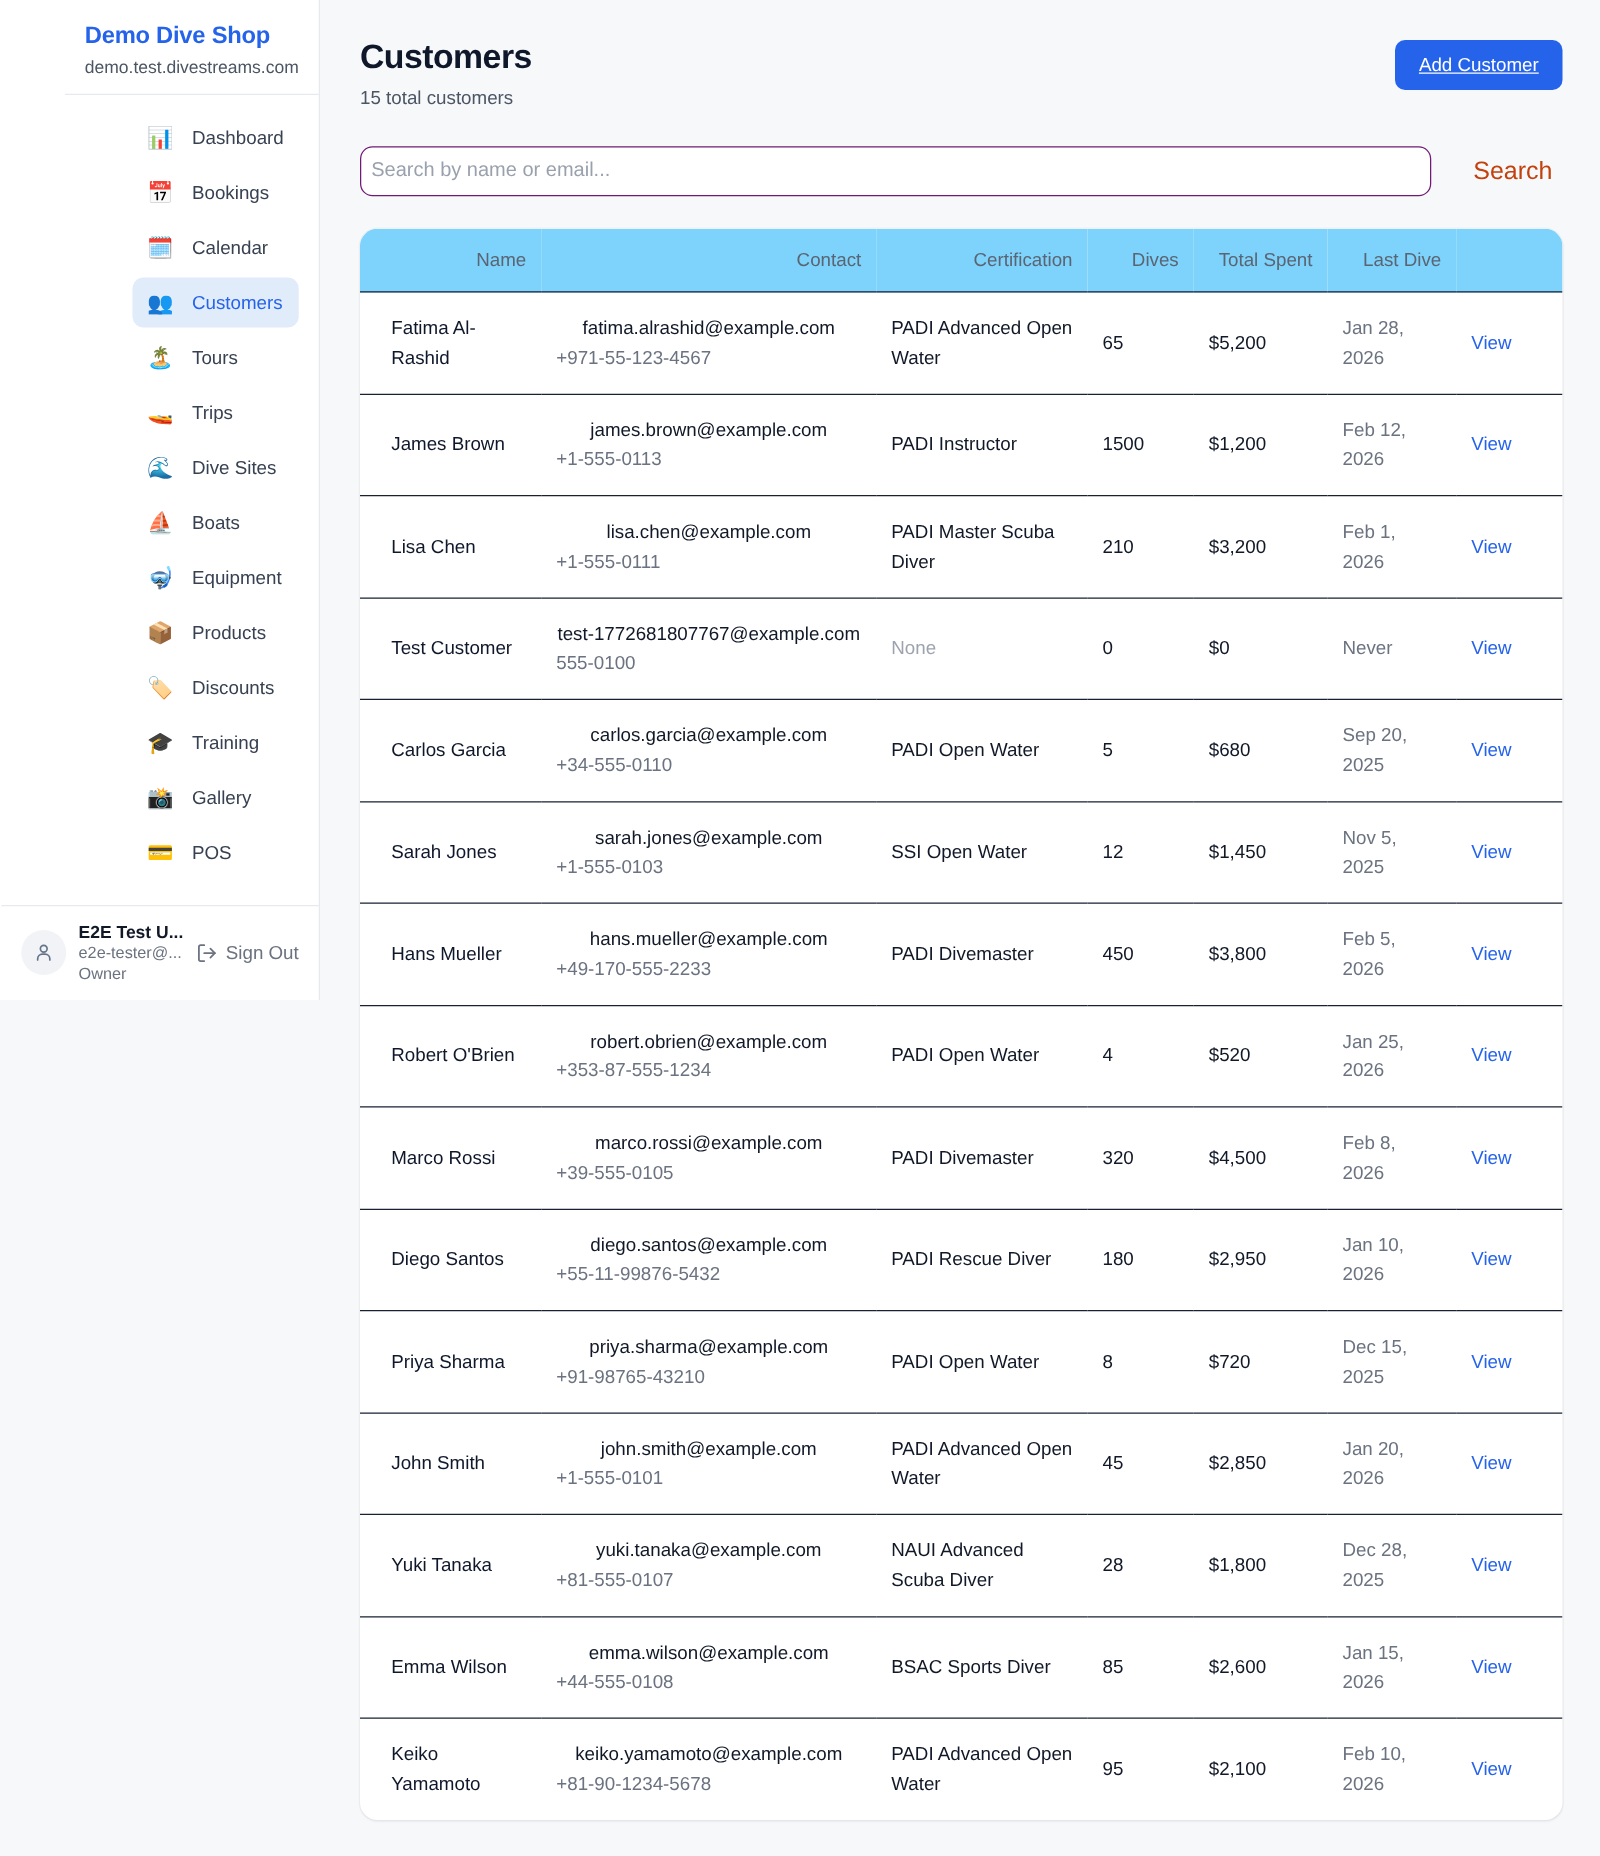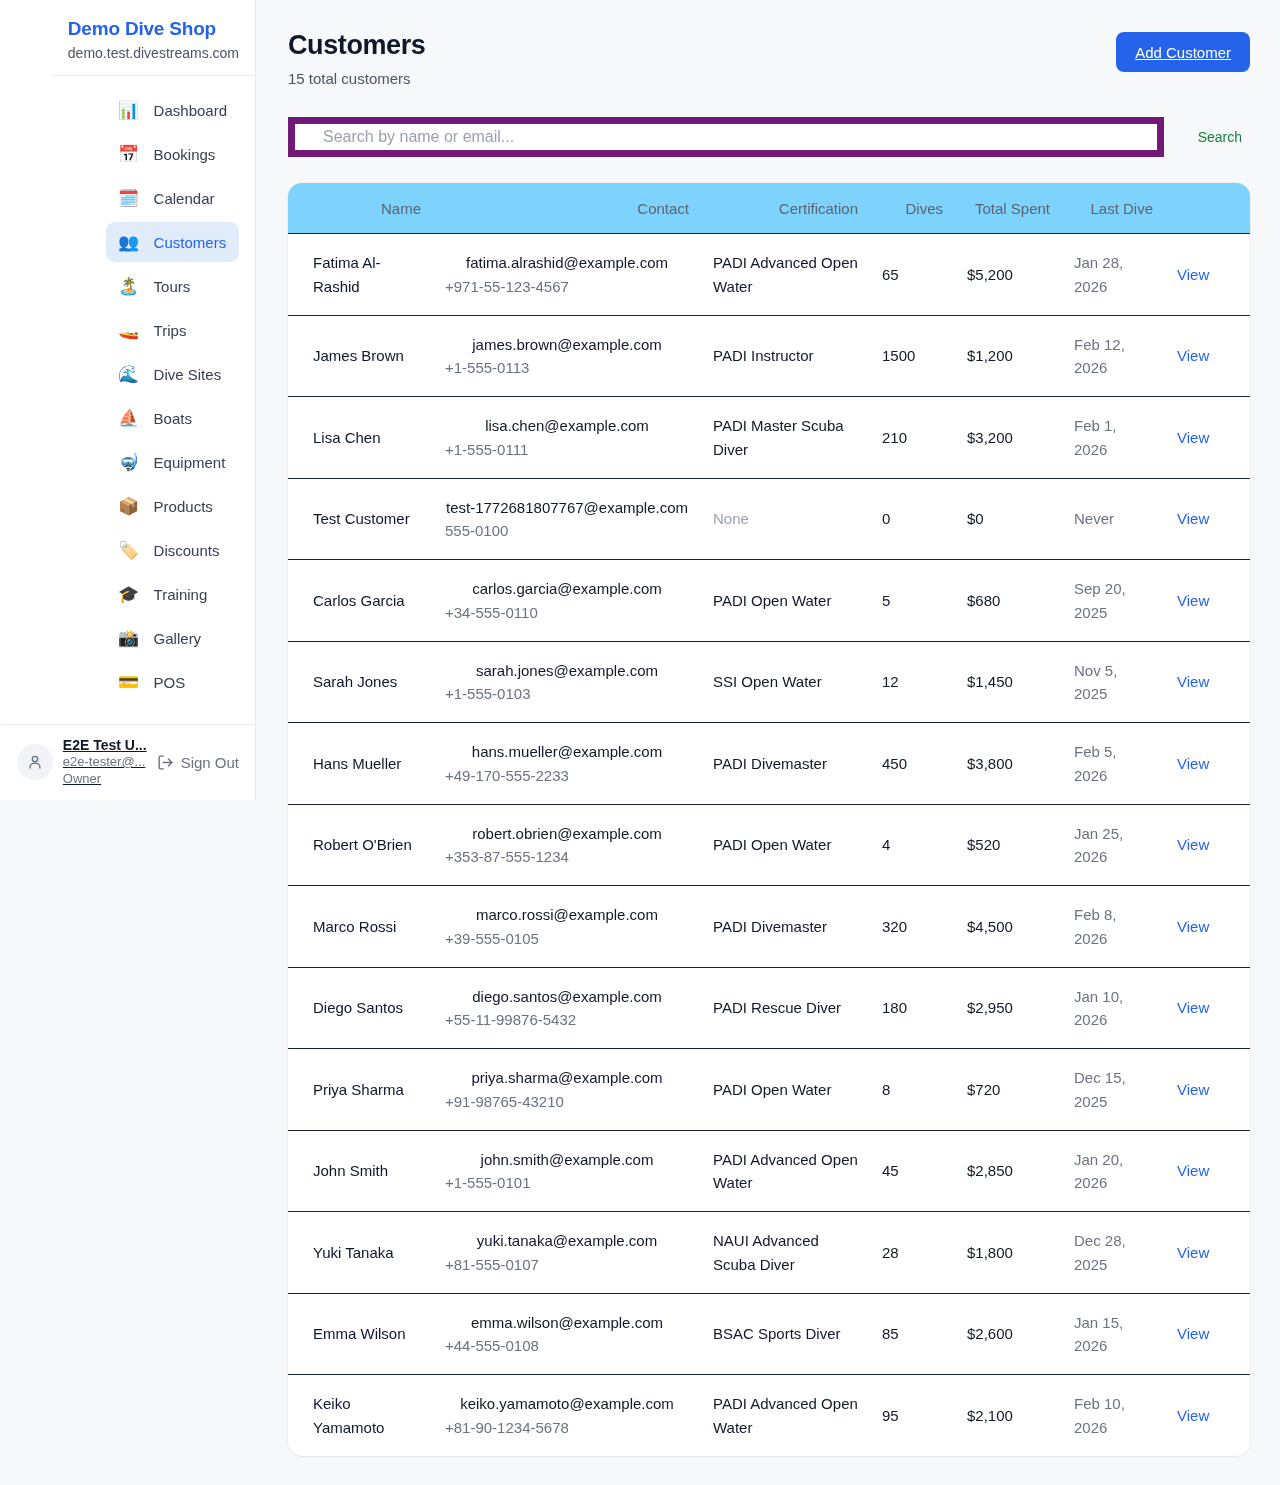--- a/index.html
+++ b/index.html
@@ -31,48 +31,48 @@
   .nav-item.active { background: #e1ecfb; color: #2563eb; font-weight: 500; }
   .nav-icon { width: 22px; font-size: 17px; line-height: 1; text-align: center; }
   .user-footer {
     border-top: 1px solid #e7e9ee;
     padding: 12px 16px; display: flex; align-items: center; gap: 10px;
   }
   .avatar {
     width: 36px; height: 36px; min-width: 36px; border-radius: 50%;
     background: #f1f3f6; display: flex; align-items: center; justify-content: center;
   }
-  .user-info { flex: 1; min-width: 0; text-decoration: underline; }
+  .user-info { flex: 1; min-width: 0; }
   .user-name { font-size: 14px; font-weight: 700; color: #111827; white-space: nowrap; }
   .user-email, .user-role { font-size: 13px; color: #6b7280; line-height: 1.35; white-space: nowrap; }
   .sign-out {
     display: flex; align-items: center; gap: 7px;
     background: none; border: none; color: #6b7280; font-size: 15px;
     font-family: inherit; cursor: pointer; white-space: nowrap;
   }
 
   
   .main { flex: 1; padding: 30px 30px 26px 32px; min-width: 0; }
   .page-header { display: flex; align-items: flex-start; justify-content: space-between; }
   .page-title { font-size: 27px; font-weight: 700; color: #0f172a; letter-spacing: -0.4px; }
   .subtitle { font-size: 15px; color: #4b5563; margin-top: 9px; }
   .add-btn {
     background: #2563eb; color: #ffffff; border: none; border-radius: 8px;
     font-size: 15px; font-weight: 500; font-family: inherit;
     padding: 0 19px; height: 40px; margin-top: 2px; cursor: pointer; text-decoration: underline;
   }
   .search-row { display: flex; align-items: center; margin-top: 30px; }
   .search-input {
-    flex: 1; height: 40px; border: 7px solid #701a75; border-radius: 0;
-    background: #ffffff; padding: 0 28px; font-size: 16px; font-family: inherit;
+    flex: 1; height: 40px; border: 1px solid #701a75; border-radius: 10px;
+    background: #ffffff; padding: 0 8px; font-size: 16px; font-family: inherit;
     color: #111827; outline: none;
   }
   .search-input::placeholder { color: #9aa1ad; }
   .search-btn {
-    background: none; border: none; color: #15803d; font-size: 14px; font-weight: 500;
+    background: none; border: none; color: #c2410c; font-size: 20px; font-weight: 500;
     font-family: inherit; padding: 0 8px; margin-left: 26px; cursor: pointer;
   }
 
   
   .table-card {
     margin-top: 26px; background: #ffffff; border-radius: 14px;
     box-shadow: 0 1px 2px rgba(16,24,40,0.05), 0 0 0 1px rgba(16,24,40,0.03);
     overflow: hidden;
   }
   table { width: 100%; border-collapse: collapse; table-layout: fixed; }

